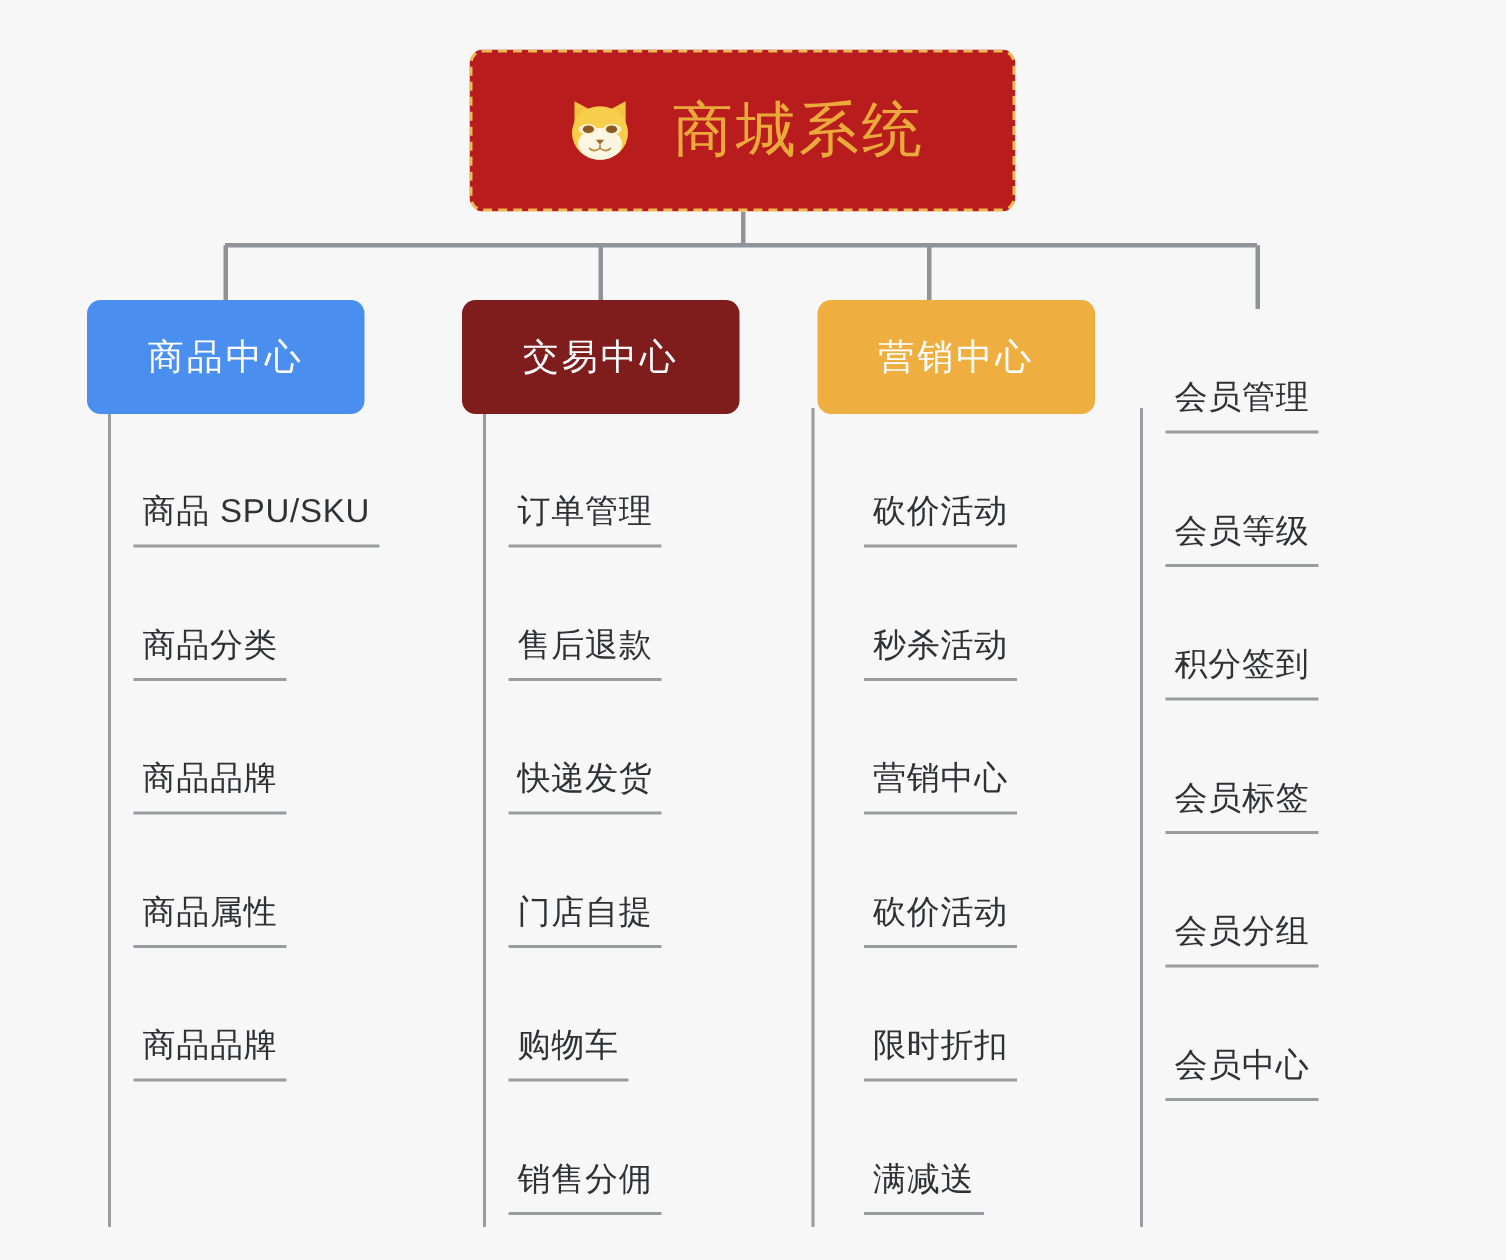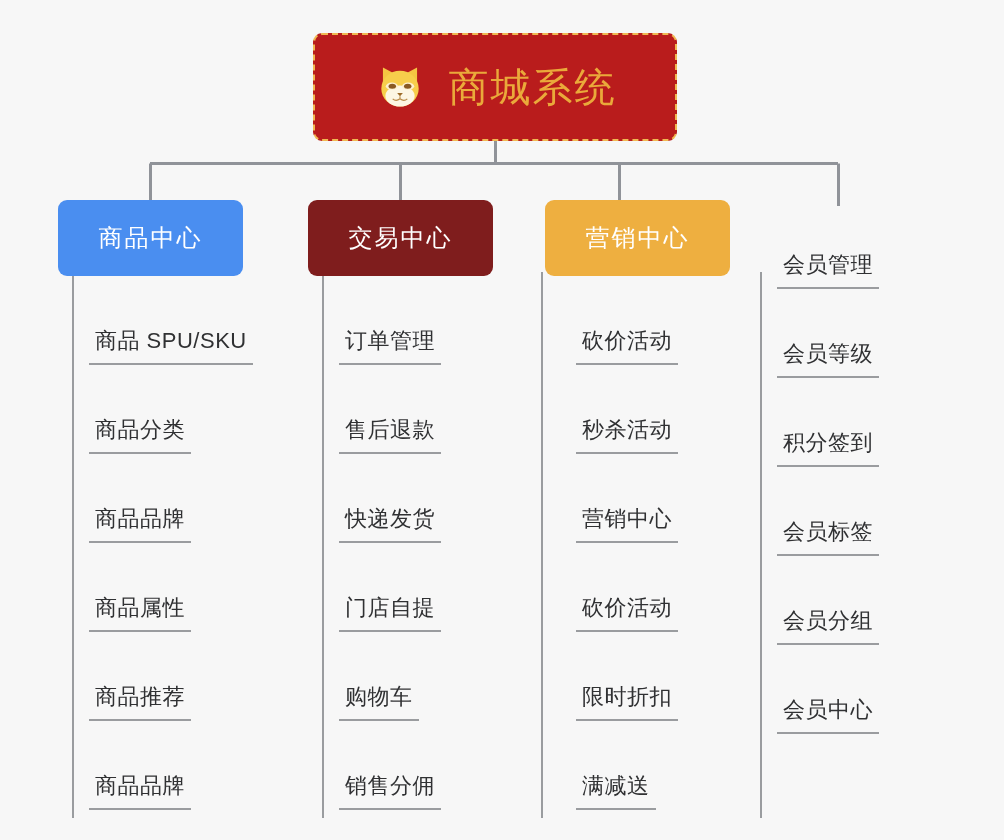--- a/index.html
+++ b/index.html
@@ -172,23 +172,20 @@
       <div class="leaf">
           <span class="leaf-text">商品分类</span>
         </div>
       <div class="leaf">
           <span class="leaf-text">商品品牌</span>
         </div>
       <div class="leaf">
           <span class="leaf-text">商品属性</span>
         </div>
       <div class="leaf">
-          <span class="leaf-text">商品推荐</span>
-        </div>
-      <div class="leaf">
           <span class="leaf-text">商品品牌</span>
         </div>
     </div>
   </div>
 
   <div class="branch" id="branch-1">
     <div class="branch-header" style="background: #7f1d1d;">交易中心</div>
     <div class="branch-leaves">
       <div class="leaf">
           <span class="leaf-text">订单管理</span>

